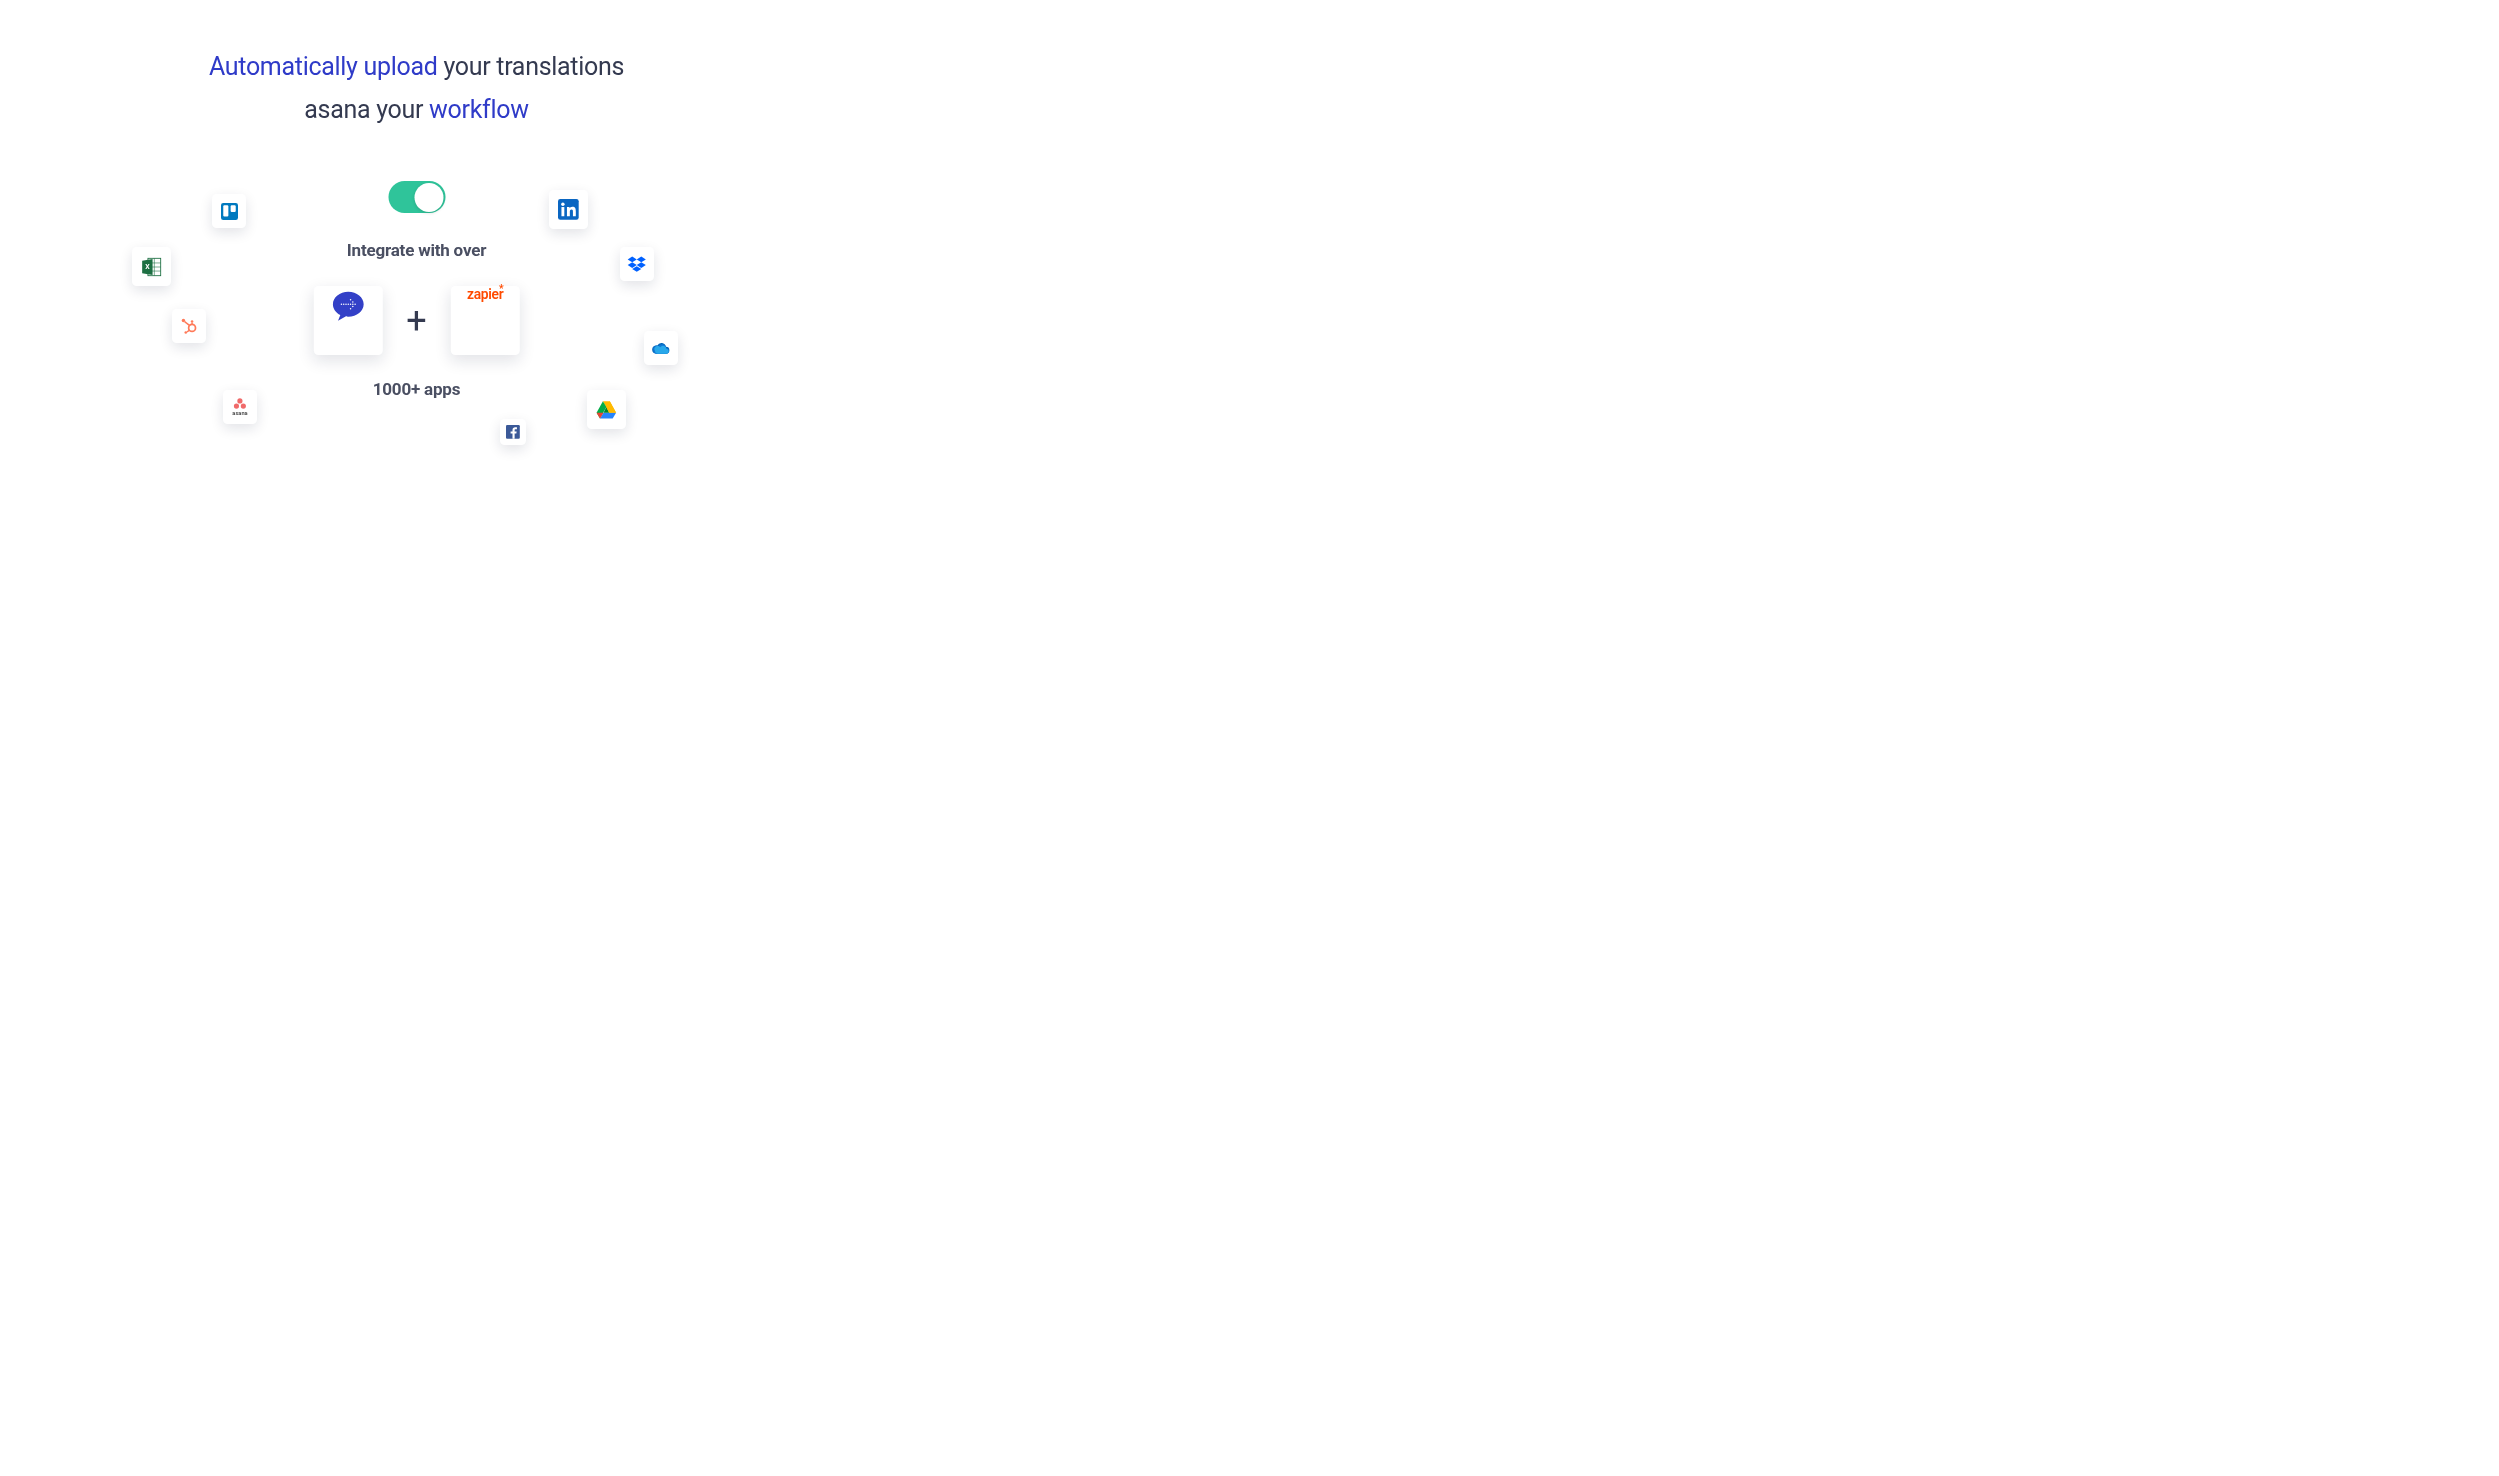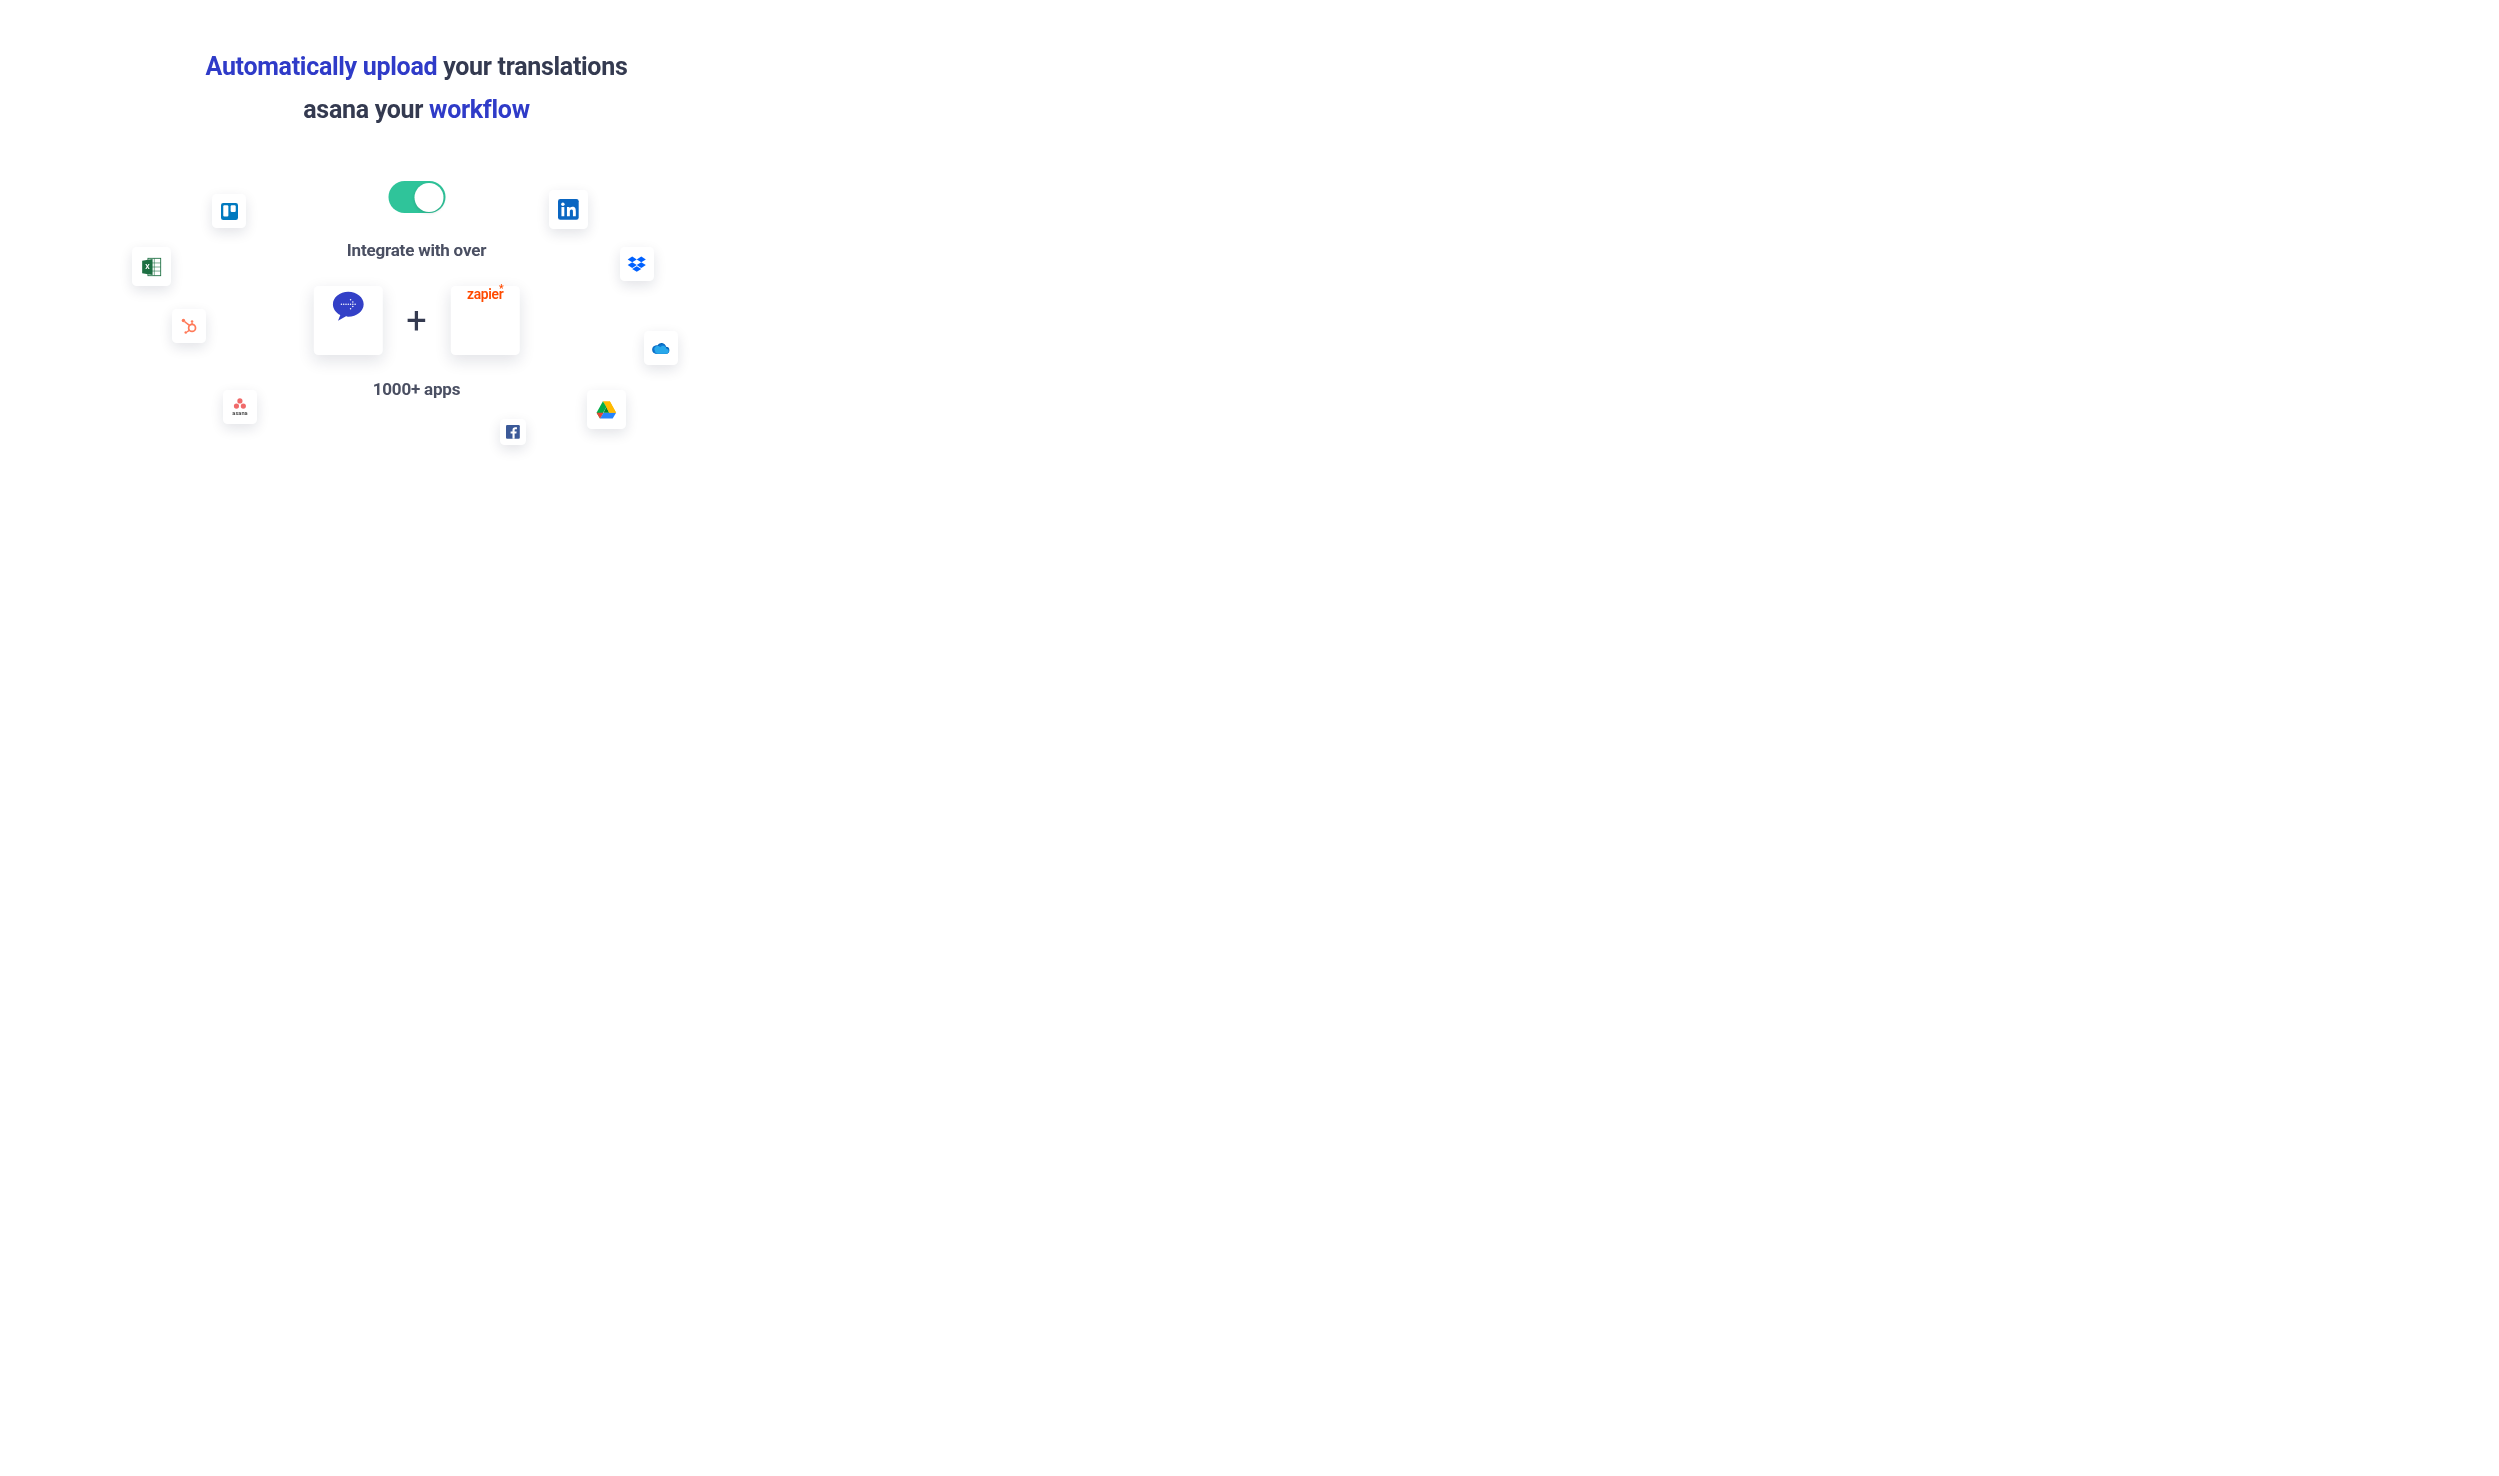--- a/index.html
+++ b/index.html
@@ -11,21 +11,21 @@
     position: relative;
     overflow: hidden;
   }
   .headline {
     position: absolute;
     top: 46px;
     left: 50%;
     transform: translateX(-50%);
     width: 100%;
     text-align: center;
-    font-weight: 700;
+    font-weight: 400;
     font-size: 25px;
     line-height: 1.7;
     color: #343a50;
     letter-spacing: -0.3px;
   }
   .headline .accent { color: #2f3bc8; }
   .toggle {
     position: absolute;
     top: 181px;
     left: 50%;

